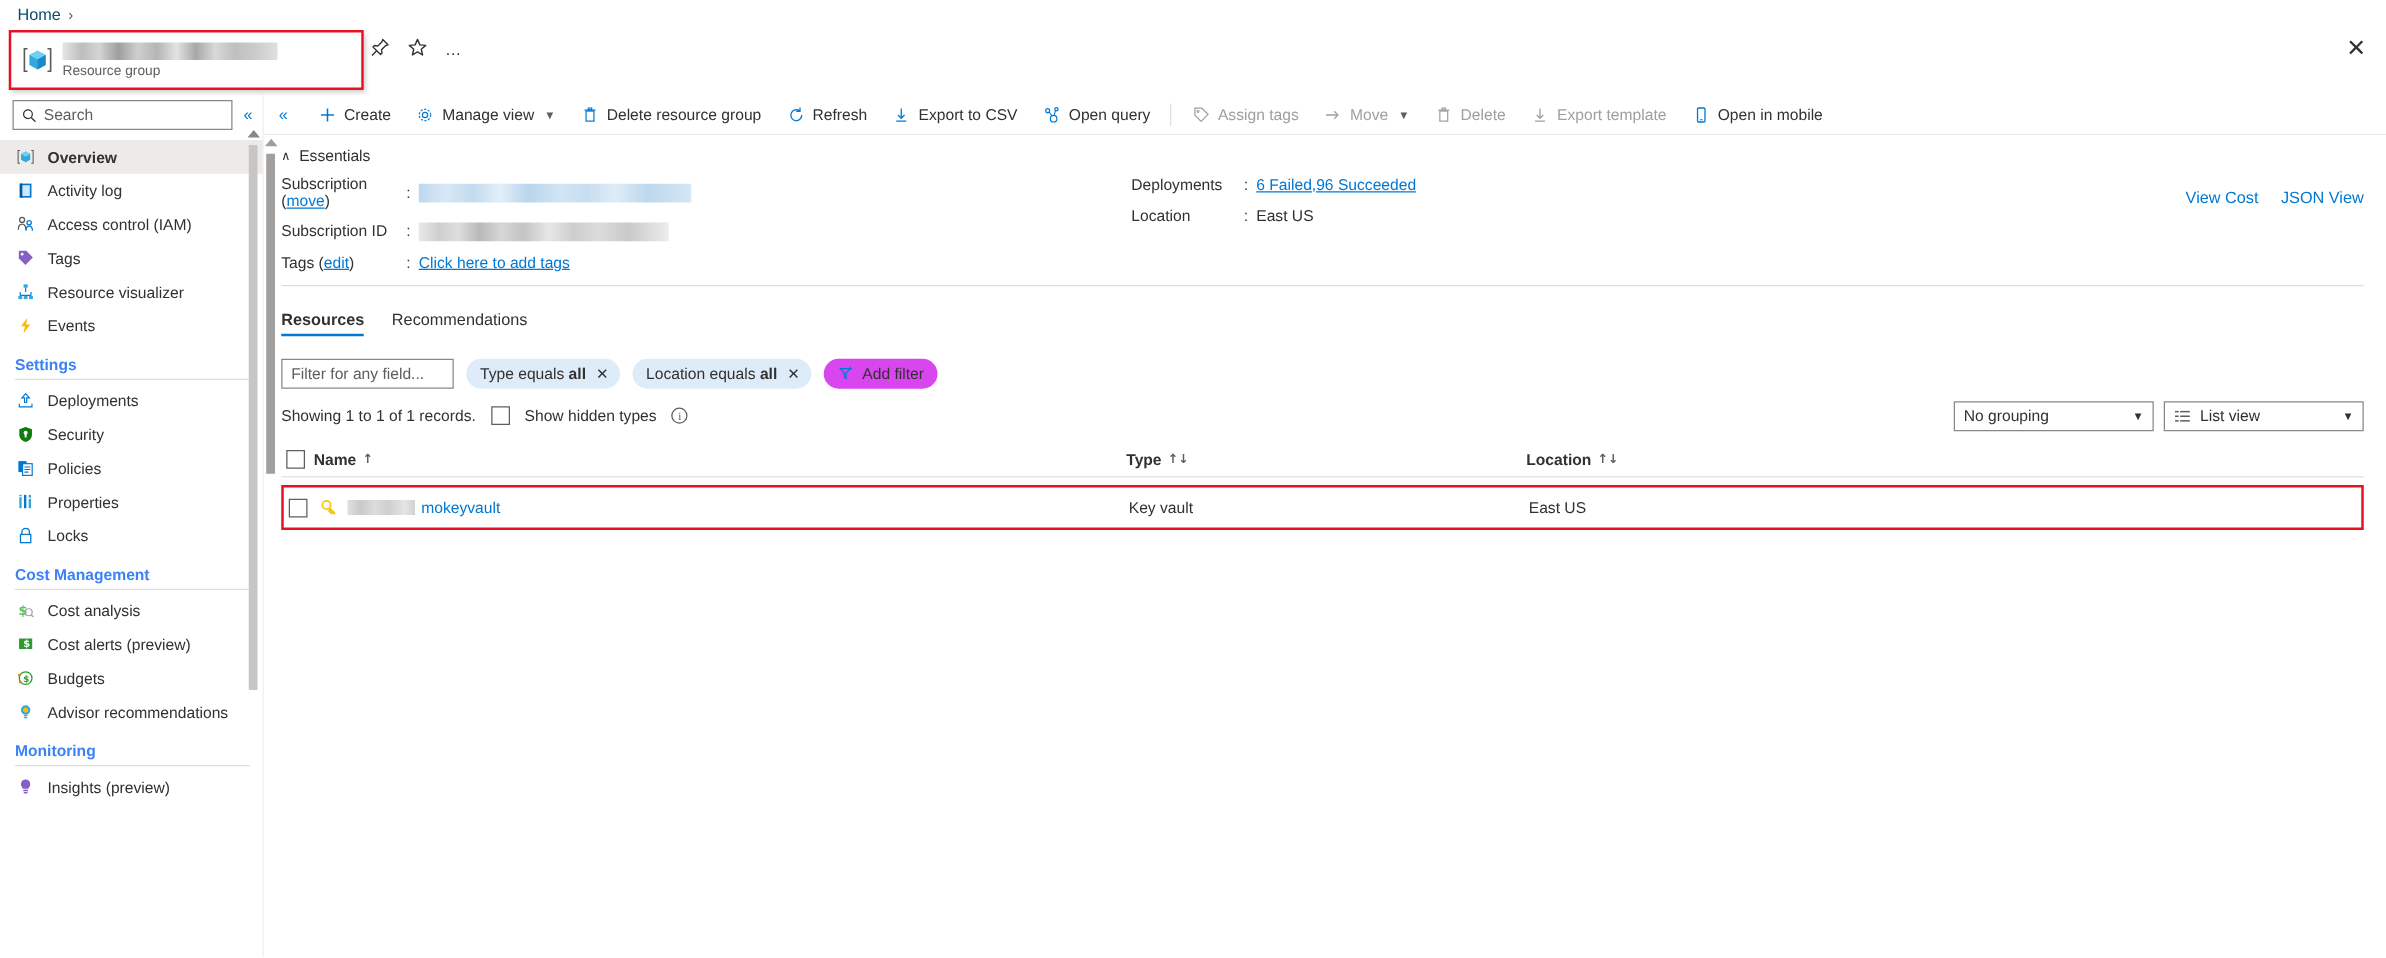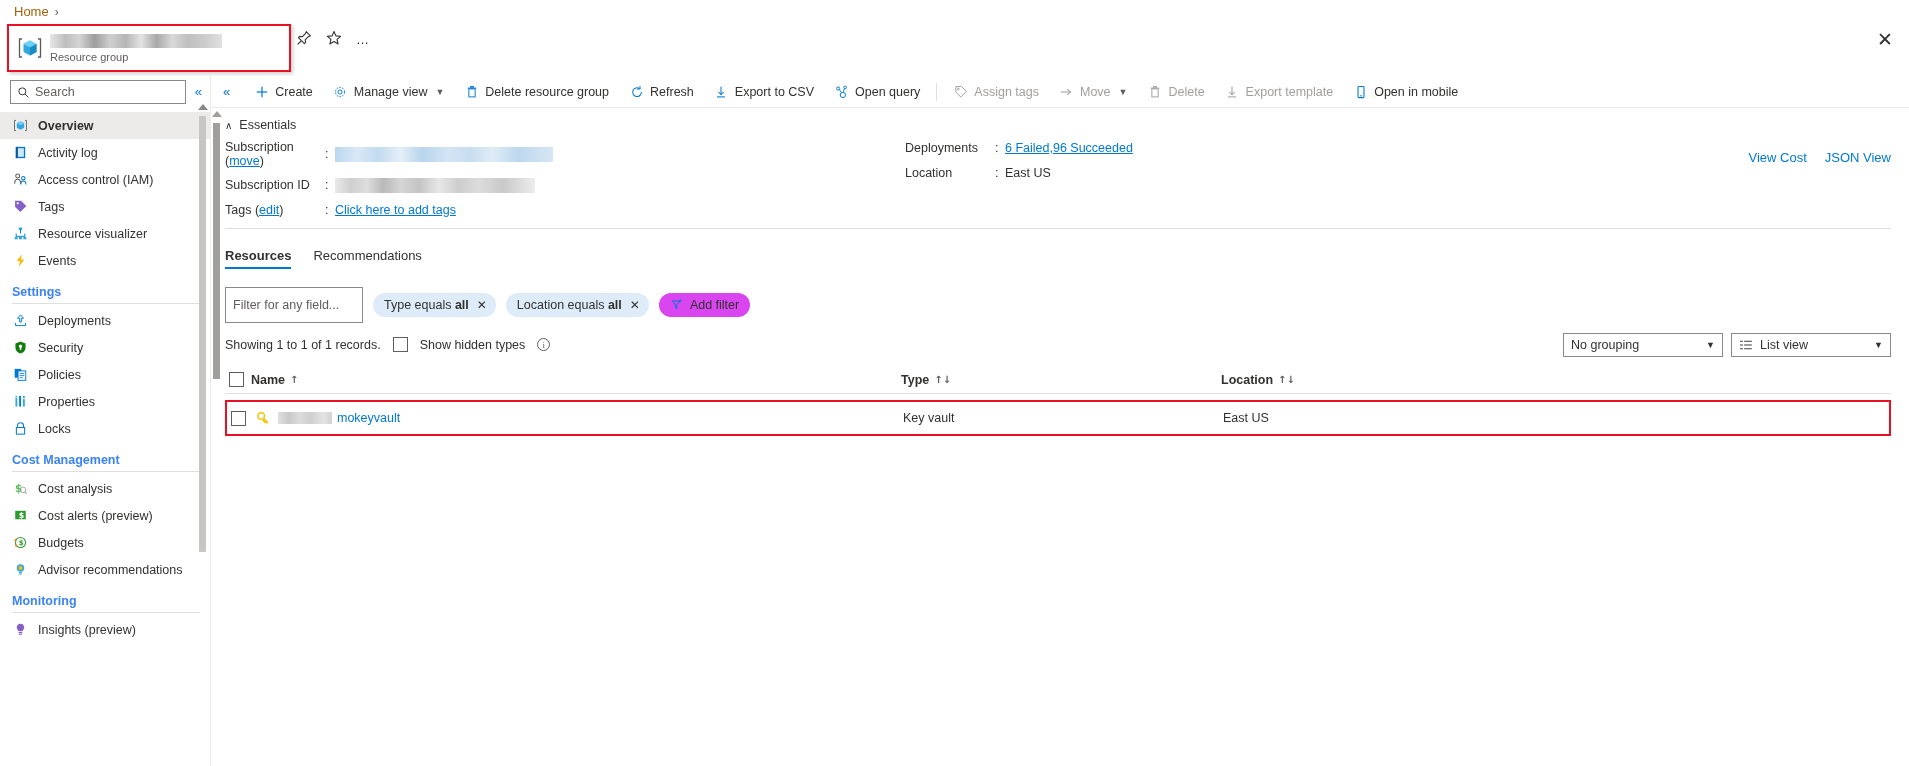--- a/index.html
+++ b/index.html
@@ -12,21 +12,21 @@
     overflow: hidden;
   }
   .page { position: relative; width: 1909px; height: 766px; background:#fff; }
 
   
   .breadcrumb {
     position: absolute; left: 14px; top: 4px;
     display: flex; align-items: center; gap: 6px;
     font-size: 13px;
   }
-  .breadcrumb .crumb-link { color: #a16207; cursor: pointer; }
+  .breadcrumb .crumb-link { color: #0c4a6e; cursor: pointer; }
   .breadcrumb .crumb-sep { color: #605e5c; font-size: 12px; }
 
   
   .title-outline {
     position: absolute; left: 7px; top: 24px;
     width: 284px; height: 48px;
     border: 2px solid #e81123;
     background: #fff;
     box-shadow: 2px 2px 4px rgba(0,0,0,.20);
   }
@@ -168,21 +168,21 @@
   }
   .tab.active { font-weight: 700; }
   .tab.active:after {
     content: ""; position: absolute; left: 0; right: 0; bottom: 0;
     height: 2px; background: #0078d4;
   }
 
   
   .filter-row { display: flex; align-items: center; gap: 10px; margin-top: 18px; }
   .filter-input {
-    width: 138px; height: 36px; border: 1px solid #8a8886; background: #fff;
+    width: 138px; height: 24px; border: 1px solid #8a8886; background: #fff;
     font-size: 12.5px; padding-left: 7px; outline: none; color: #ef4444;
     font-family: "Liberation Sans", sans-serif;
   }
   .filter-input::placeholder { color: #605e5c; }
   .chip {
     display: flex; align-items: center; gap: 8px;
     height: 24px; padding: 0 9px 0 11px; border-radius: 12px;
     background: #deecf9; font-size: 12.5px; color: #323130; cursor: pointer;
     white-space: nowrap;
   }

